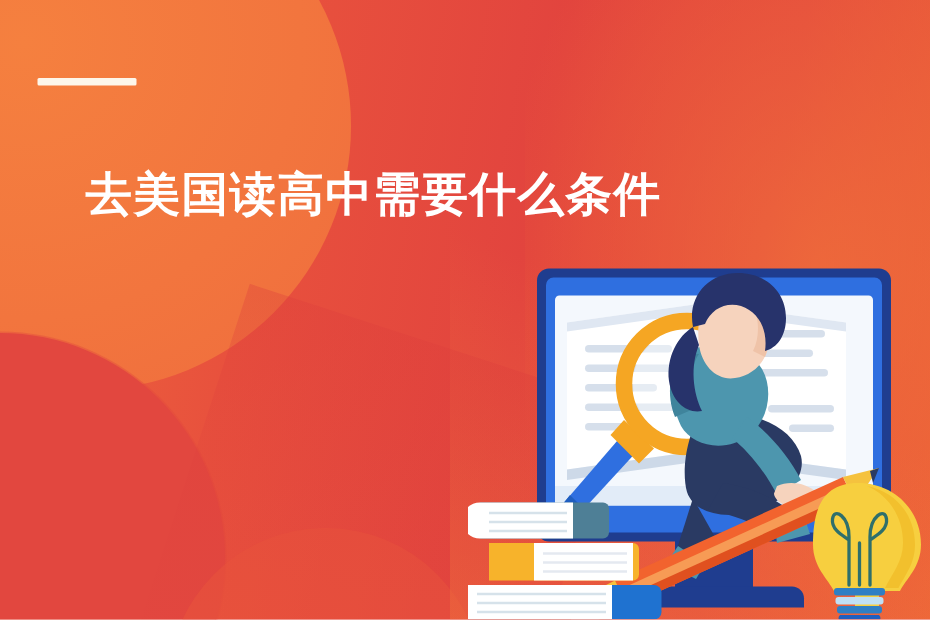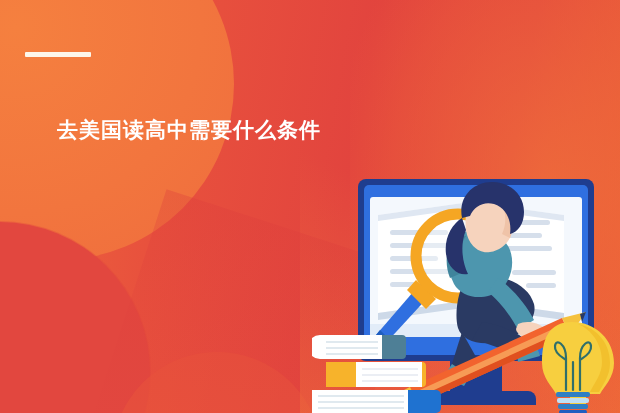--- a/index.html
+++ b/index.html
@@ -85,21 +85,21 @@
     width: 66px;
     height: 5px;
     background: #fdf6ea;
     border-radius: 1px;
   }
   .title {
     position: absolute;
     left: 57px;
     top: 110px;
     margin: 0;
-    font-size: 21px;
+    font-size: 31px;
     line-height: 40px;
     font-weight: bold;
     color: #ffffff;
     letter-spacing: 1px;
     white-space: nowrap;
   }
 
   
   .illus {
     position: absolute;

